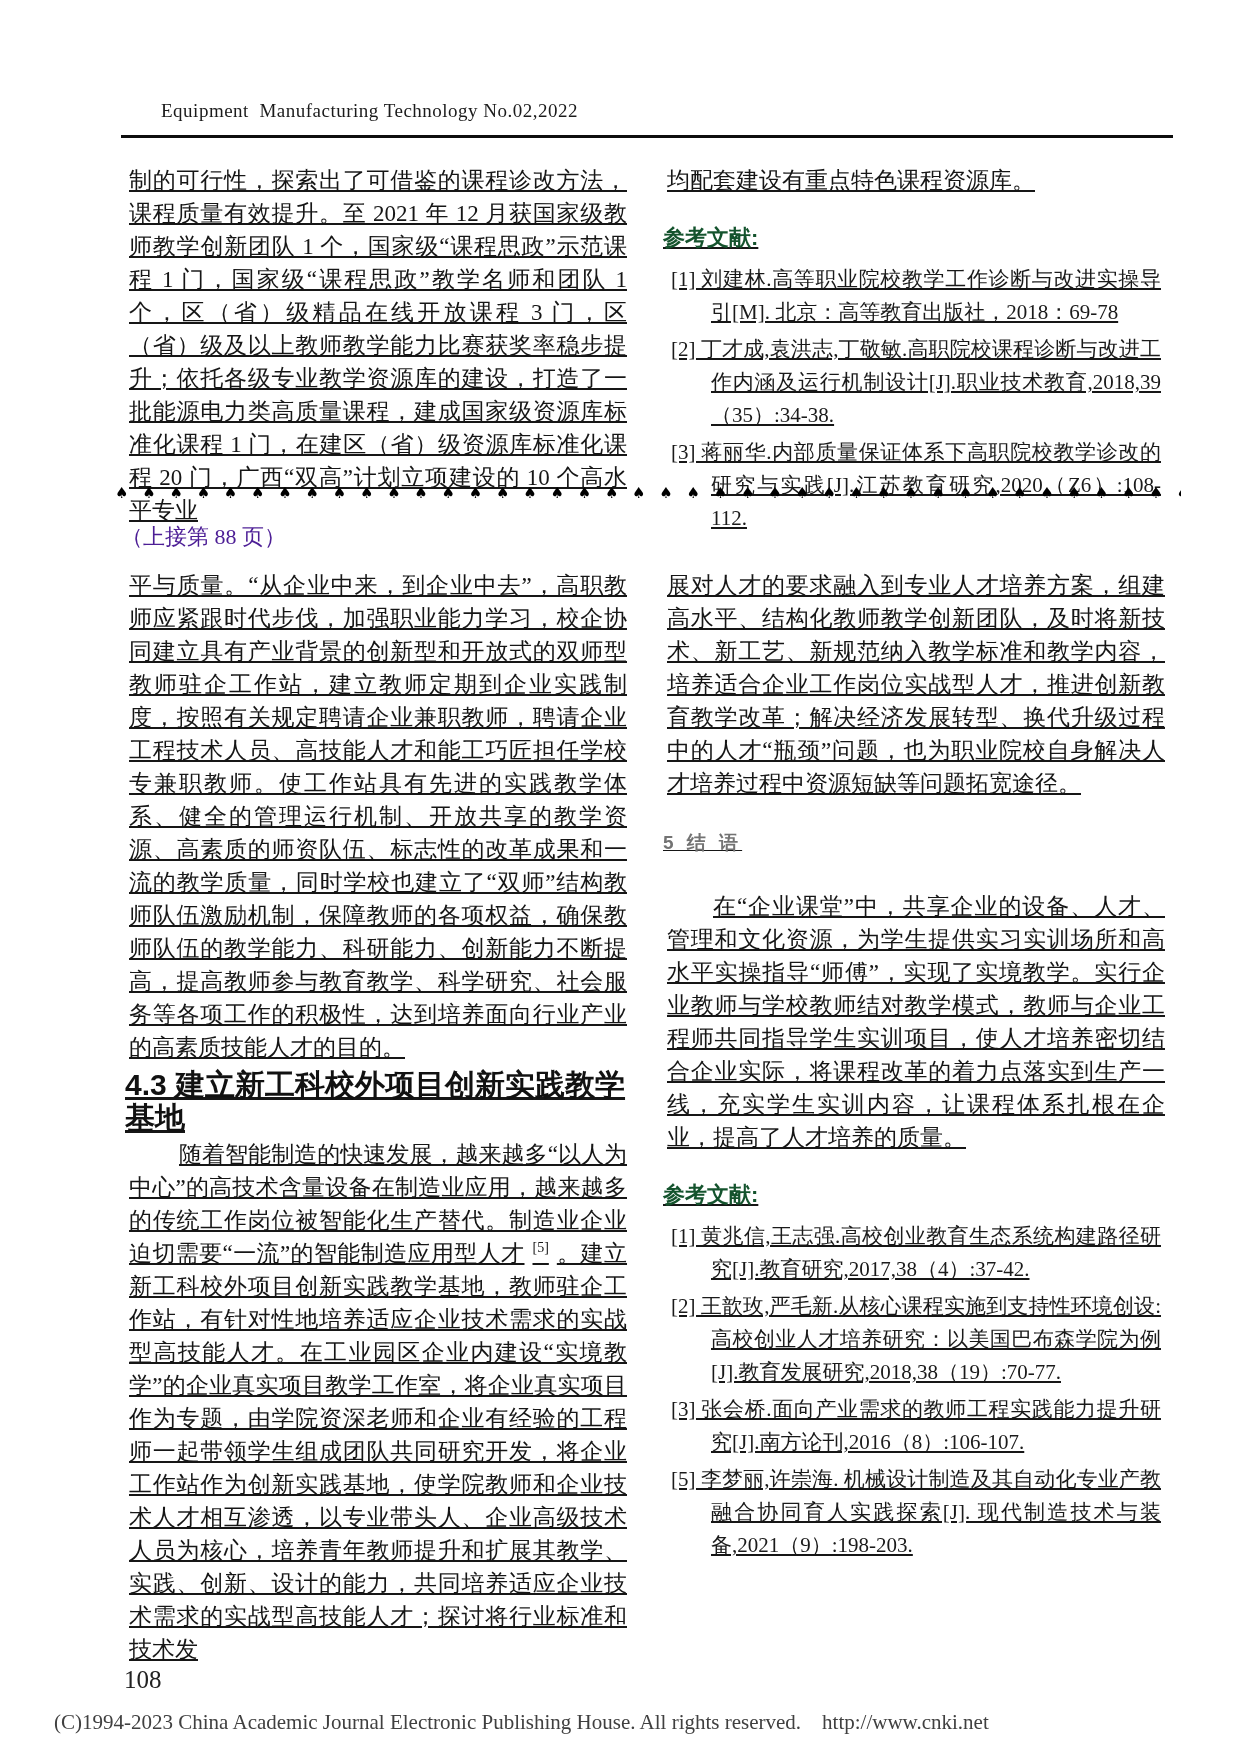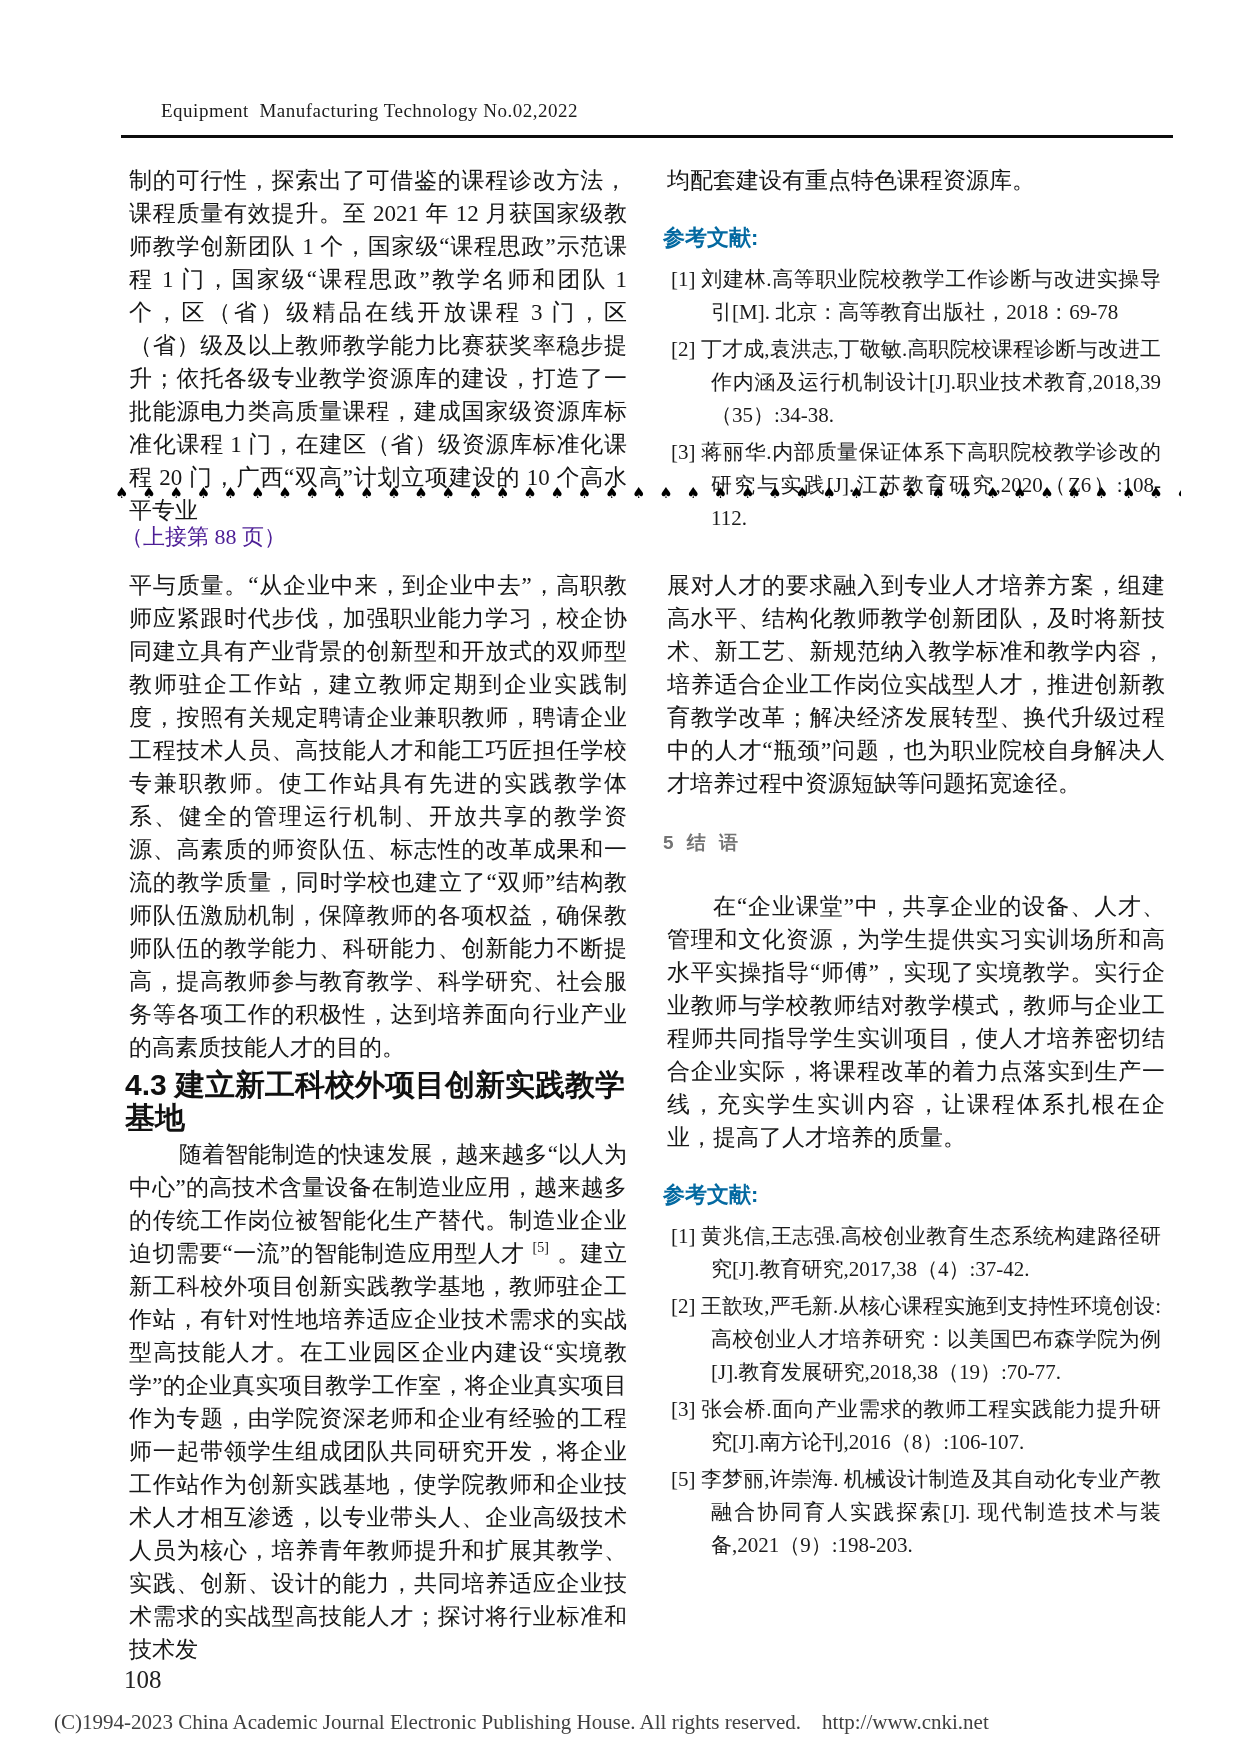--- a/index.html
+++ b/index.html
@@ -32,41 +32,42 @@
     width: 1052px;
     height: 3px;
     background: #0d0d0d;
   }
   .two-col {
     position: absolute;
     left: 105px;
     width: 1052px;
     display: flex;
     gap: 24px;
+    text-decoration: underline;
   }
   .top-section { top: 140px; }
   .main-section { top: 545px; }
   .col { width: 506px; }
   .body-text {
     font-size: 23px;
     line-height: 33px;
     text-align: justify;
     color: #161616;
   }
   .indent { text-indent: 2em; }
   sup.cite {
     font-size: 14px;
     line-height: 0;
   }
   .refs-title {
     font-family: "Liberation Sans", "DejaVu Sans", sans-serif;
     font-weight: bold;
     font-size: 22px;
     margin: 26px 0 10px 0;
-    color: #0369a1;
+    color: #14532d;
   }
   ul.refs { list-style: none; }
   ul.refs li {
     font-size: 21px;
     line-height: 33px;
     text-align: justify;
     padding-left: 40px;
     text-indent: -40px;
     color: #1a1a1a;
   }

